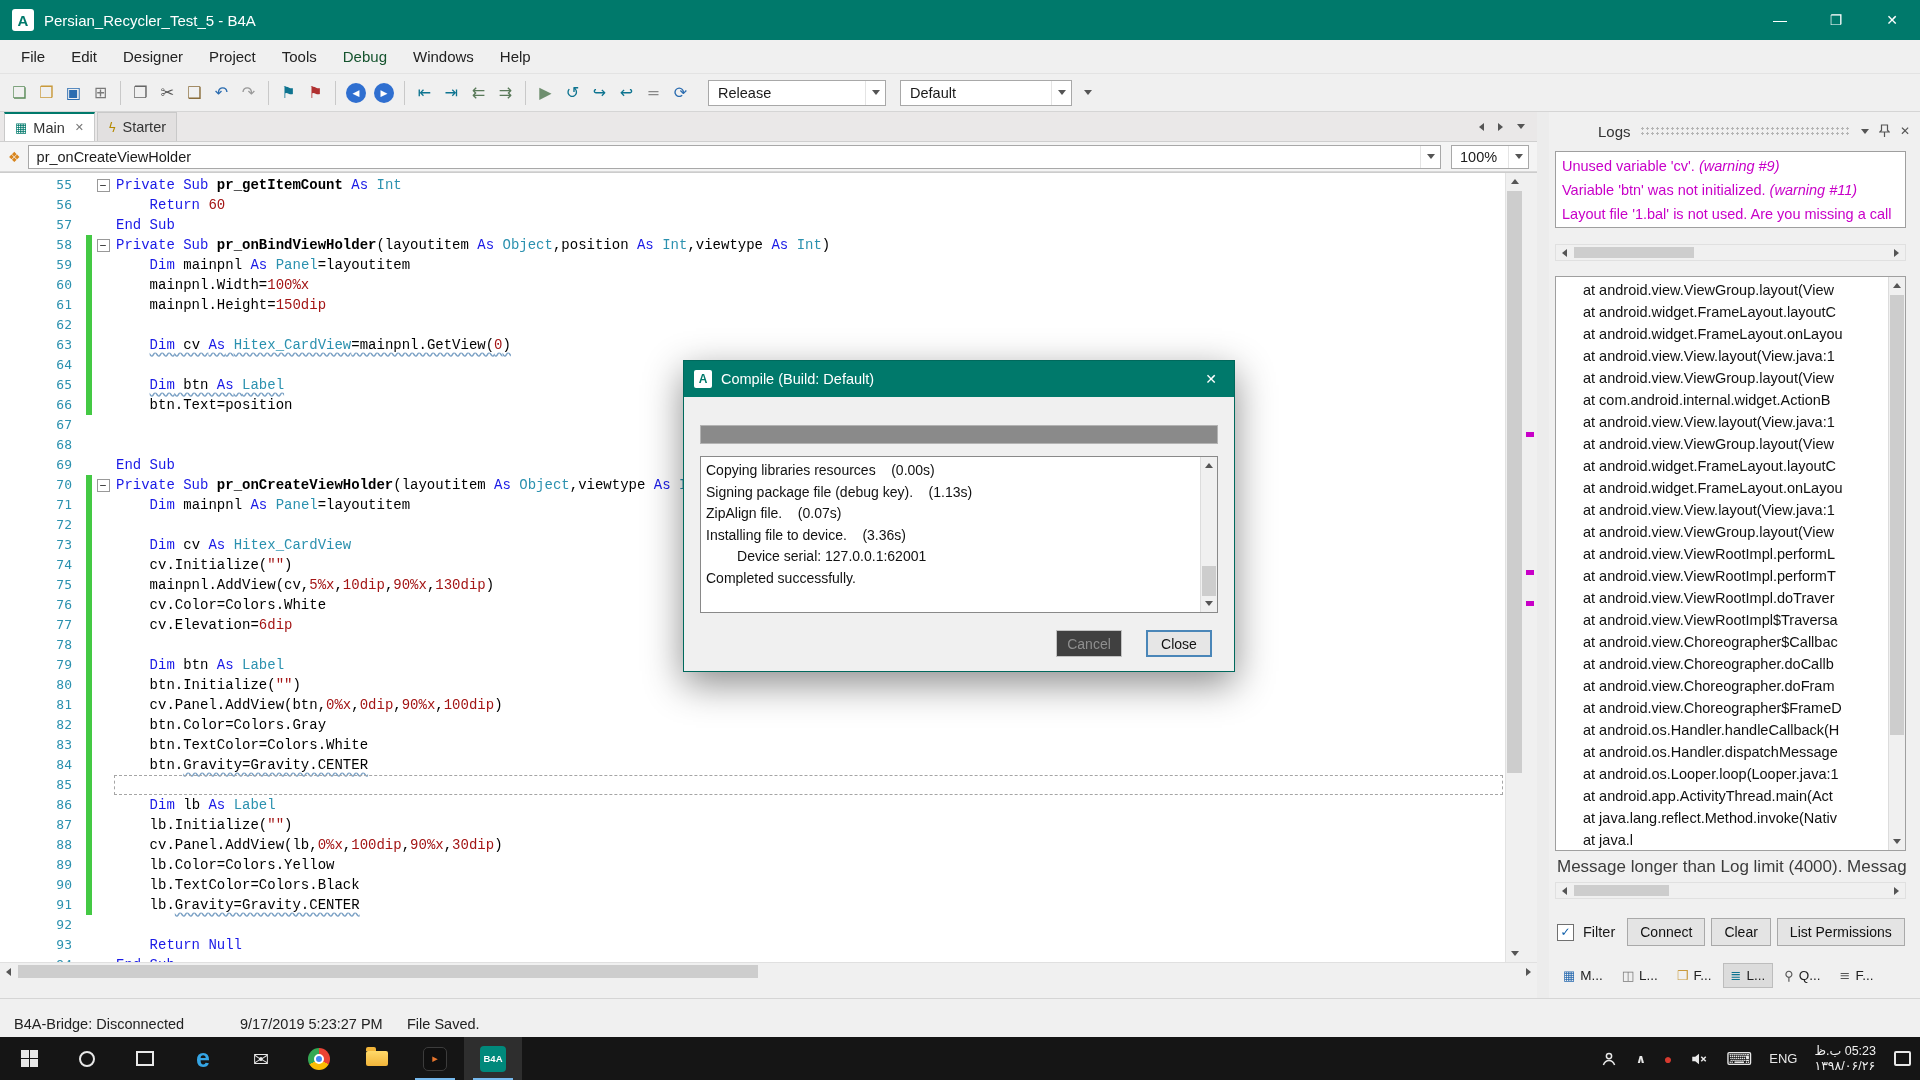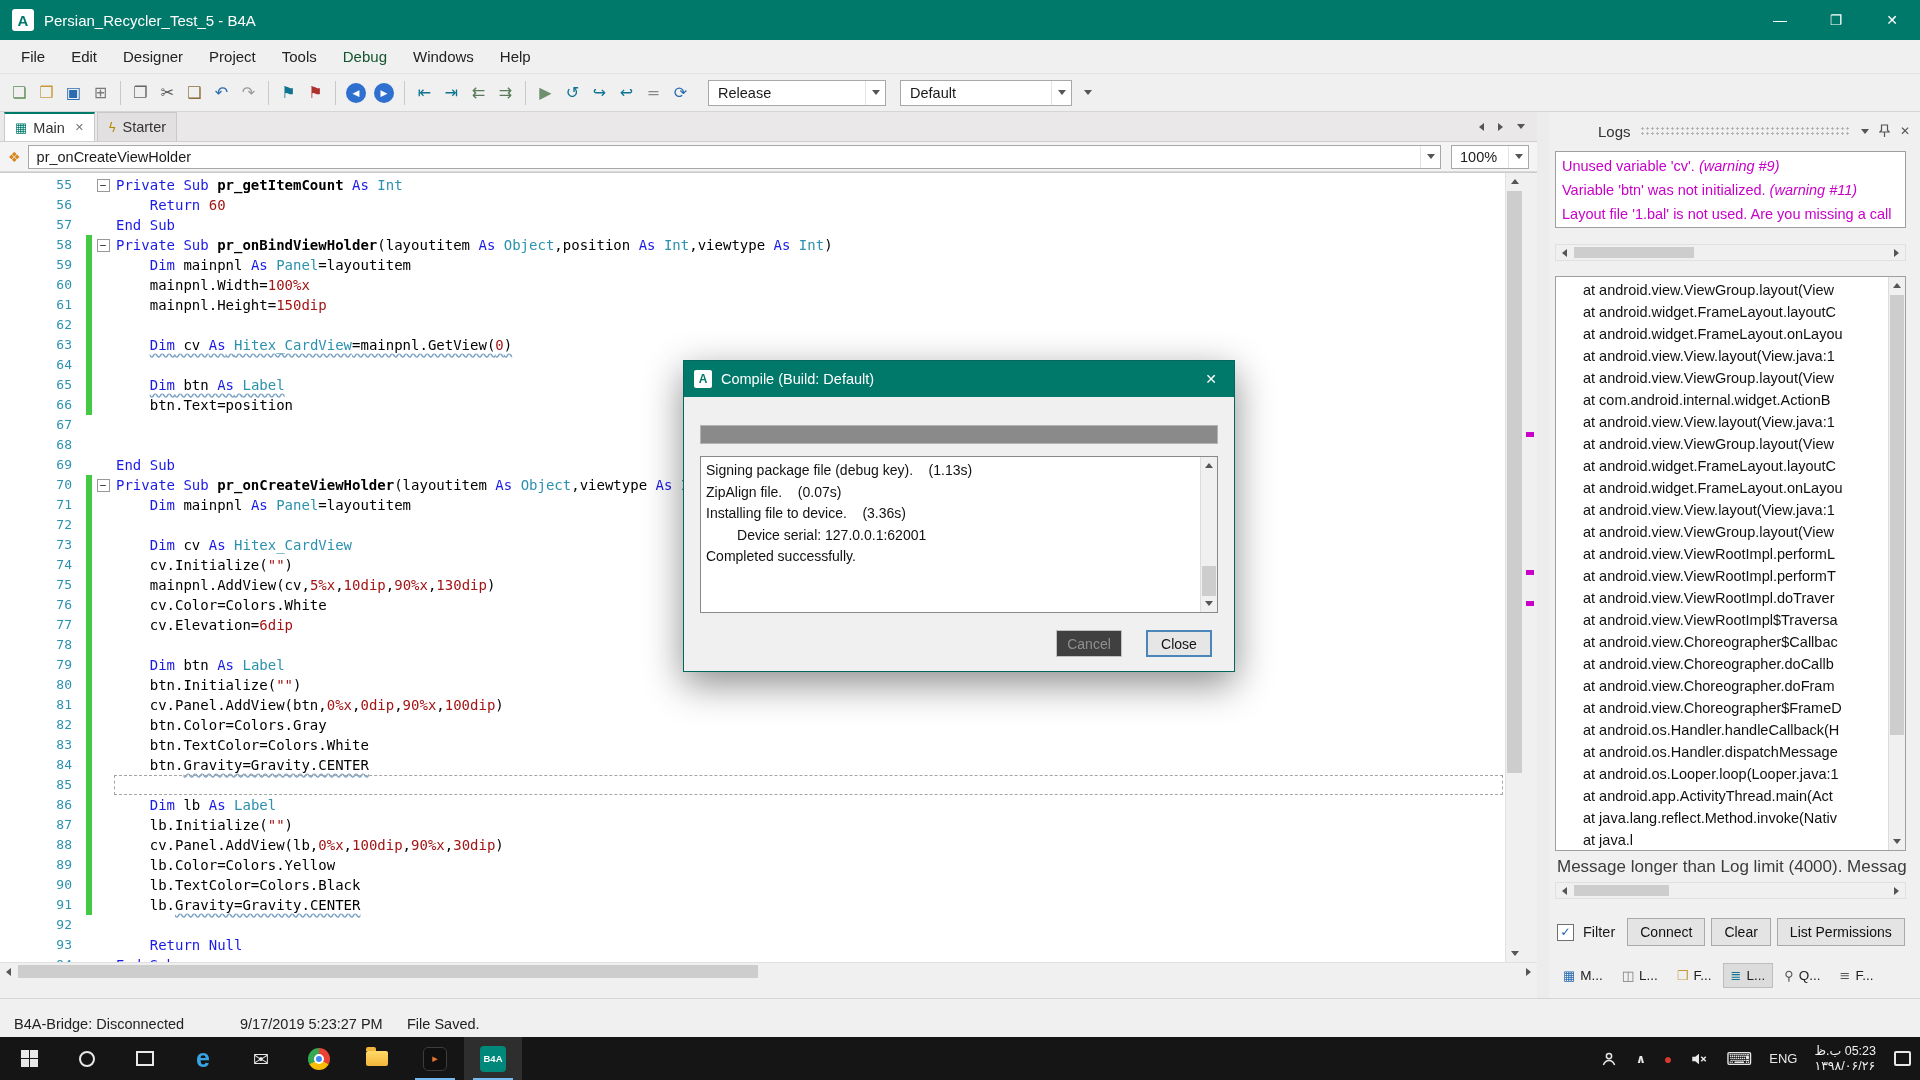--- a/index.html
+++ b/index.html
@@ -49,21 +49,21 @@
   .zoom-combo{width:78px;margin-left:10px;flex:none;}
 
   .editor{position:absolute;top:60px;left:0;right:0;height:790px;background:#fff;border-top:1px solid #cccccc;overflow:hidden;}
   .editor-lines{position:absolute;left:0;top:2px;right:34px;bottom:0;overflow:hidden;}
   .code-line{display:flex;height:20px;font-family:"DejaVu Sans Mono",monospace;font-size:14px;line-height:20px;}
   .ln{width:86px;text-align:right;padding-right:14px;color:#2B91AF;font-size:13px;flex:none;}
   .chg{width:6px;flex:none;}
   .chg.on{background:#44C944;}
   .fold{width:22px;flex:none;display:flex;align-items:center;justify-content:center;}
   .fold-box{width:13px;height:13px;border:1px solid #999;background:#fff;font-size:11px;line-height:11px;text-align:center;color:#333;display:block;}
-  .code-text{white-space:pre;flex:1;padding-left:2px;}
+  .code-text{white-space:pre;flex:1;padding-left:2px;font-family:Liberation Mono, monospace;}
   .code-line.caret .code-text{outline:1px dashed #a5a5a5;outline-offset:-1px;}
   .tk-k{color:#1a1ae6;}
   .tk-t{color:#2B91AF;}
   .tk-b{font-weight:bold;color:#000;}
   .tk-m{color:#000;}
   .tk-n,.tk-s{color:#A31515;}
   .tk-w{text-decoration-line:underline;text-decoration-style:wavy;text-decoration-color:#7aa0c4;text-underline-offset:3px;}
 
   .editor-vscroll{position:absolute;top:0;bottom:0;right:14px;width:18px;background:#f0f0f0;border-left:1px solid #e2e2e2;}
   .sb-btn{position:absolute;left:0;right:0;height:17px;display:flex;align-items:center;justify-content:center;}
@@ -659,20 +659,21 @@
     <div class="dlg-title">
       <span class="dlg-icon">A</span>
       <span>Compile (Build: Default)</span>
       <span class="dlg-close">✕</span>
     </div>
     <div class="dlg-progress">
       <div class="dlg-progress-fill" style="width: 100%;"></div>
     </div>
     <div class="dlg-log">
       <div class="dlg-lines">
+          <div class="dlg-line">Copying libraries resources    (0.00s)</div>
           <div class="dlg-line">Signing package file (debug key).    (1.13s)</div>
           <div class="dlg-line">ZipAlign file.    (0.07s)</div>
           <div class="dlg-line">Installing file to device.    (3.36s)</div>
           <div class="dlg-line">        Device serial: 127.0.0.1:62001</div>
           <div class="dlg-line">Completed successfully.</div>
         </div>
       <div class="dlg-vsb">
         <div class="sb-btn up">
             <span class="tri-u"></span>
           </div>

